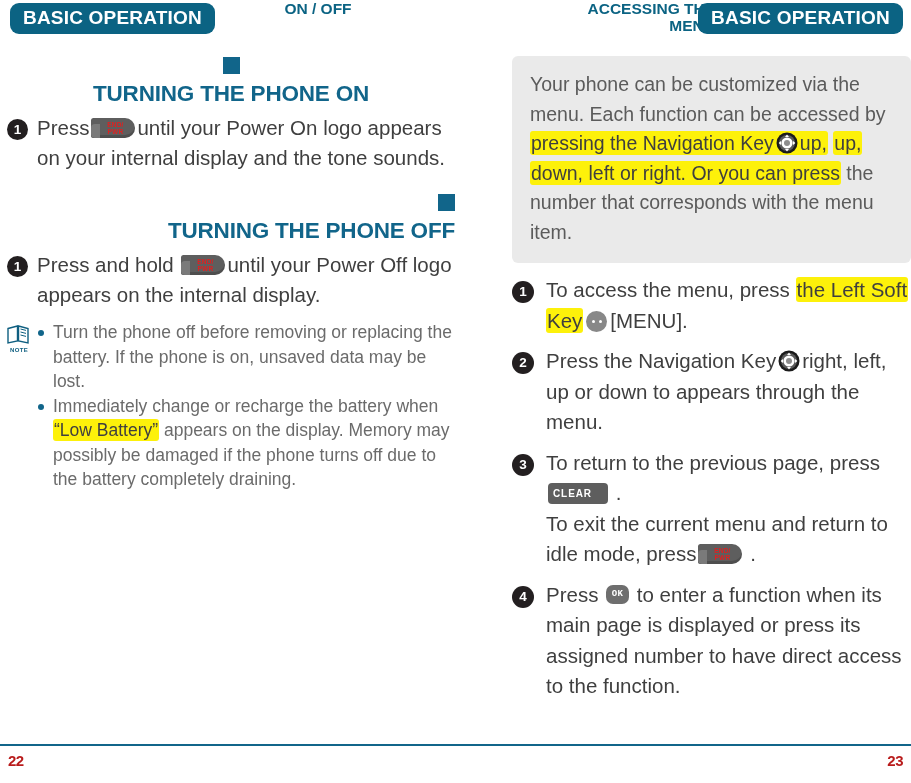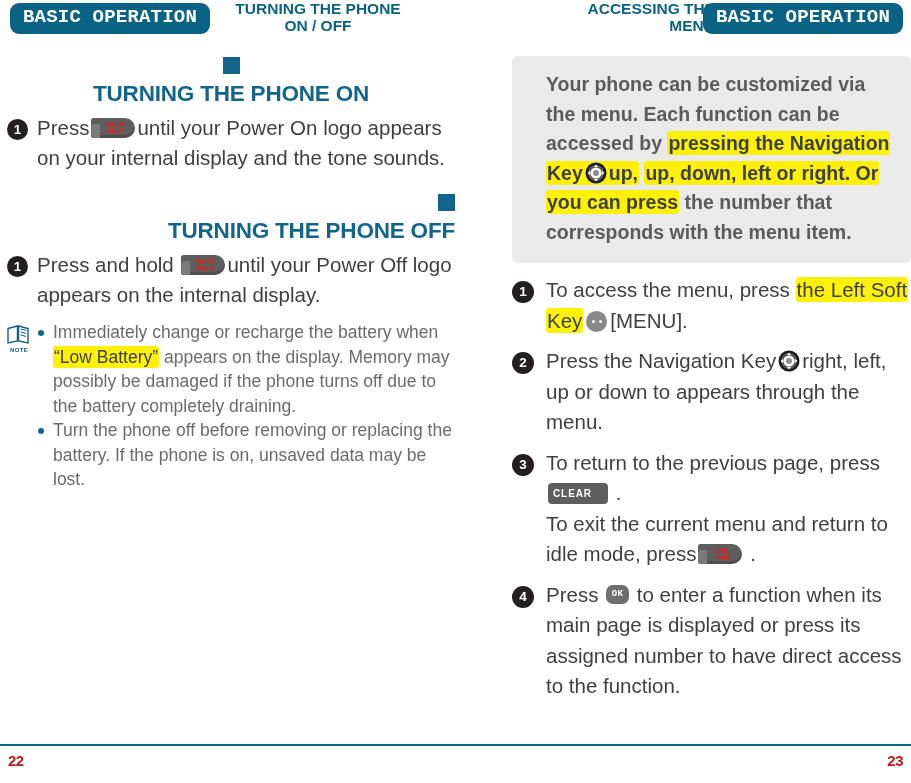--- a/index.html
+++ b/index.html
@@ -42,21 +42,20 @@
     top: 3px;
     background: #0b6383;
     color: #ffffff;
     font-weight: bold;
     font-size: 19px;
     letter-spacing: 0.2px;
     border-radius: 9px;
     padding: 5px 13px 7px 13px;
     white-space: nowrap;
     line-height: 1;
-    font-family: Liberation Mono, monospace;
   }
   .pill-left  { left: 10px; }
   .pill-right { right: 8px; }
 
   .chapter {
     position: absolute;
     top: 0px;
     color: #0b6383;
     font-weight: bold;
     font-size: 15.5px;
@@ -160,25 +159,24 @@
     width: 6px;
     height: 6px;
     border-radius: 50%;
     background: #11658a;
   }
 
   
   .infobox {
     background: #eaeaea;
     border-radius: 6px;
-    padding: 14px 16px 16px 34px;
+    padding: 14px 16px 16px 18px;
     font-size: 19.5px;
     line-height: 29.5px;
     color: #5b5b5b;
-    font-weight: bold;
   }
 
   
   .hl {
     background: #fdf10a;
     color: #3f3f3f;
     padding: 1px 1px;
     border-radius: 3px;
     box-decoration-break: clone;
     -webkit-box-decoration-break: clone;
@@ -305,21 +303,20 @@
 </head>
 <body>
 
 <div class="spread">
 
   <div class="page page-left">
 
     <div class="hdr-row">
       <div class="pill pill-left">BASIC OPERATION</div>
       <div class="chapter chapter-left">
-        <div>TURNING THE PHONE</div>
         <div>ON / OFF</div>
       </div>
     </div>
 
     <div class="col left-col">
 
       <div class="sec-head">
         <span class="sq"></span>
         <span class="sec-head-txt">TURNING THE PHONE ON</span>
       </div>
@@ -349,24 +346,24 @@
         <div class="note-icon">
           <svg width="26" height="21" viewBox="0 0 26 21">
             <path d="M2 4.5 L11.5 2 L11.5 17 L2 19 Z" fill="#ffffff" stroke="#0f5f80" stroke-width="1.4"></path>
             <path d="M12.5 2 L22 4.5 L22 19 L12.5 17 Z" fill="#ffffff" stroke="#0f5f80" stroke-width="1.4"></path>
             <path d="M12 2.2 L12 17" stroke="#0f5f80" stroke-width="1.4"></path>
             <path d="M14.5 5 L20 6.4 M14.5 8 L20 9.4 M14.5 11 L20 12.4" stroke="#0f5f80" stroke-width="1"></path>
           </svg>
           <span class="note-lbl">NOTE</span>
         </div>
         <ul class="note-list">
+          <li><span>Turn the phone off before removing or replacing the battery. If the phone is on, unsaved data may be lost.</span></li>
           <li><span>Immediately change or recharge the battery when</span>
             <span class="hl">“Low Battery”</span>
             <span>appears on the display. Memory may possibly be damaged if the phone turns off due to the battery completely draining.</span></li>
-          <li><span>Turn the phone off before removing or replacing the battery. If the phone is on, unsaved data may be lost.</span></li>
         </ul>
       </div>
 
     </div>
 
     <div class="rule"></div>
     <div class="pg pg-left">22</div>
   </div>
 
   <div class="page page-right">

